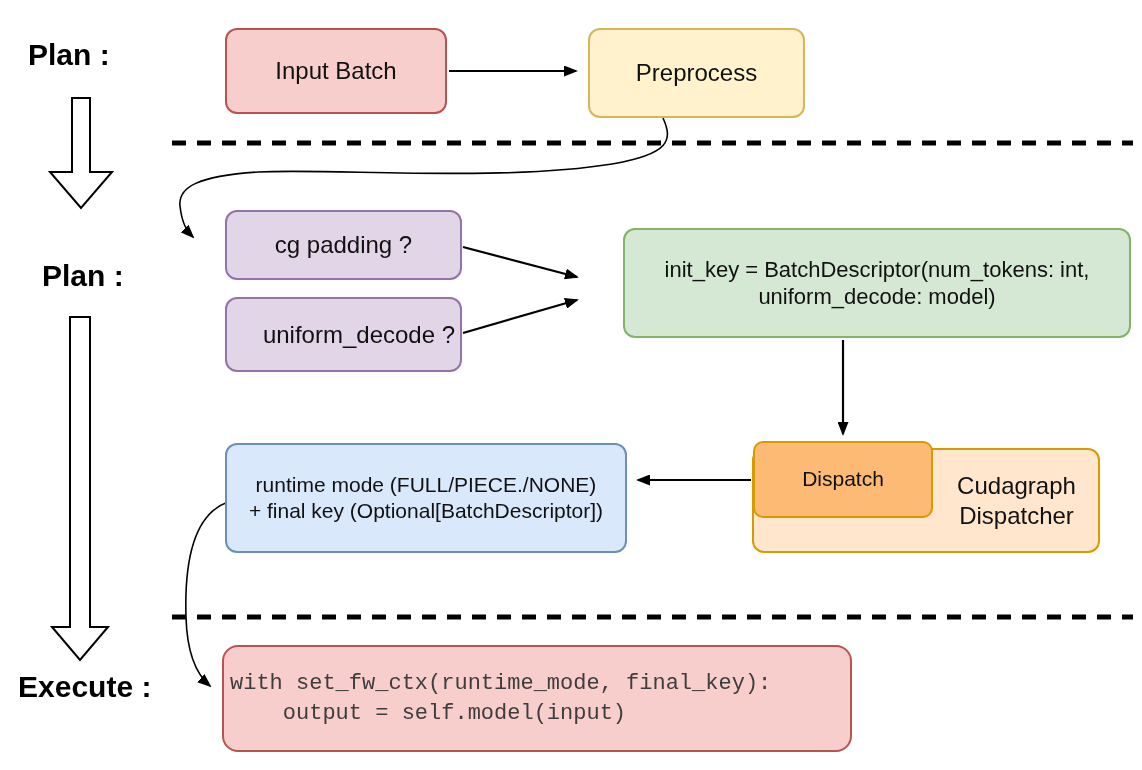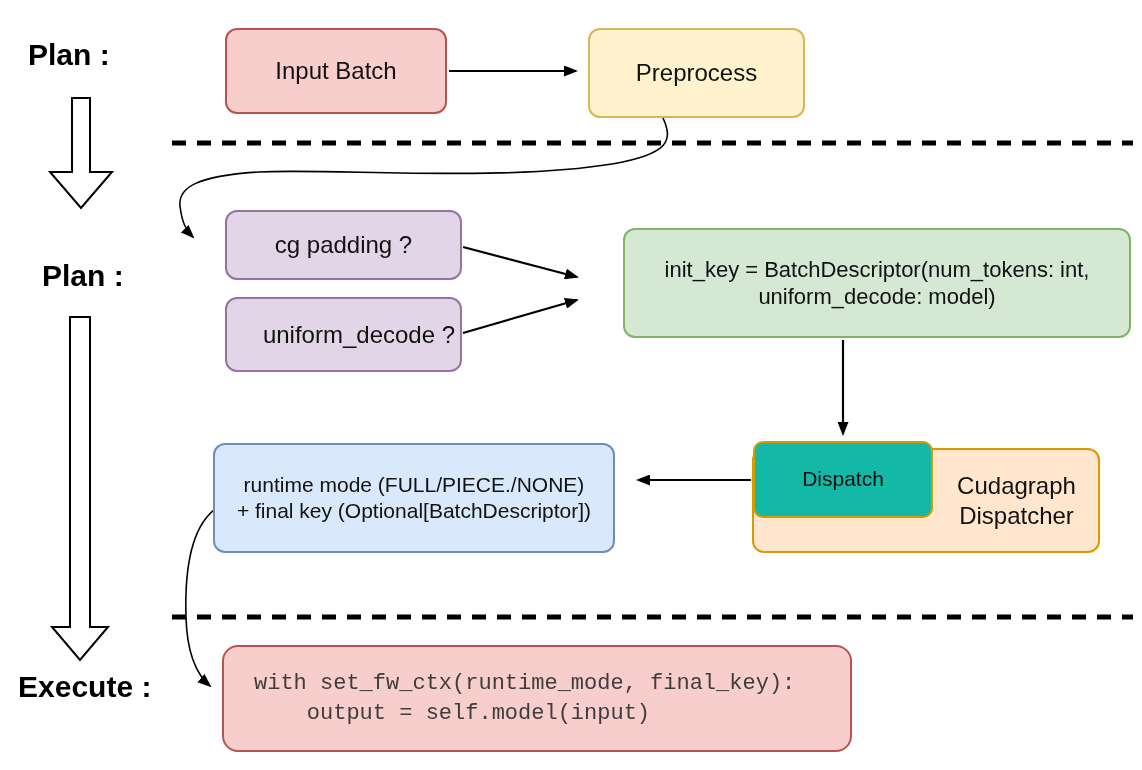--- a/index.html
+++ b/index.html
@@ -37,42 +37,42 @@
     font-size: 30px;
     color: #000000;
     white-space: nowrap;
   }
   .pink   { background: #f8cecc; border: 2px solid #b85450; }
   .yellow { background: #fff2cc; border: 2px solid #d6b656; }
   .purple { background: #e1d5e7; border: 2px solid #9673a6; }
   .green  { background: #d5e8d4; border: 2px solid #82b366; }
   .blue   { background: #dae8fc; border: 2px solid #6c8ebf; }
   .orange-outer { background: #ffe6cc; border: 2px solid #d79b00; }
-  .orange-inner { background: #14b8a6; border: 2px solid #d79b00; border-radius: 10px; }
+  .orange-inner { background: #fdba74; border: 2px solid #d79b00; border-radius: 10px; }
 
   #input-batch      { left: 225px; top: 28px;  width: 222px; height: 86px;  font-size: 24px; }
   #preprocess       { left: 588px; top: 28px;  width: 217px; height: 90px;  font-size: 24px; }
   #cg-padding       { left: 225px; top: 210px; width: 237px; height: 70px;  font-size: 24px; }
   #uniform-decode   { left: 225px; top: 297px; width: 237px; height: 75px;  font-size: 24px; padding-left: 31px; }
   #init-key         { left: 587px; top: 228px; width: 508px; height: 110px; font-size: 22px; margin-left: 36px; }
   #cudagraph-outer  { left: 752px; top: 448px; width: 348px; height: 105px; font-size: 24px; }
   #cudagraph-label  { position: absolute; left: 185px; top: 0; width: 155px; height: 100%;
                       display: flex; align-items: center; justify-content: center; text-align: center; }
   #dispatch-inner   { left: 753px; top: 441px; width: 180px; height: 77px;  font-size: 21px; z-index: 3; }
-  #runtime-box      { left: 213px; top: 443px; width: 402px; height: 110px; font-size: 21px; }
+  #runtime-box      { left: 225px; top: 443px; width: 402px; height: 110px; font-size: 21px; }
   #execute-code     { left: 222px; top: 645px; width: 630px; height: 107px;
                       border-radius: 16px; border-width: 2.5px;
                       align-items: flex-start; padding-left: 6px;
                       font-family: "Liberation Mono", "DejaVu Sans Mono", monospace;
                       font-size: 22px; line-height: 30px; color: #3d3d3d;
                       text-align: left; white-space: pre; }
   #label-input   { left: 28px; top: 38px; }
   #label-plan    { left: 42px; top: 235px; margin-top: 24px; }
   #label-execute { left: 18px; top: 670px; }
-  .codeline { white-space: pre; margin-left: 24px; }
+  .codeline { white-space: pre; }
 </style>
 </head>
 <body>
 
 <div id="stage">
 
   <svg id="connectors" width="1142" height="770" viewBox="0 0 1142 770">
     <defs>
       <marker id="ah" markerUnits="userSpaceOnUse" markerWidth="14" markerHeight="11" refX="12" refY="5.5" orient="auto">
         <path d="M0,0 L14,5.5 L0,11 z" fill="#000000"></path>

